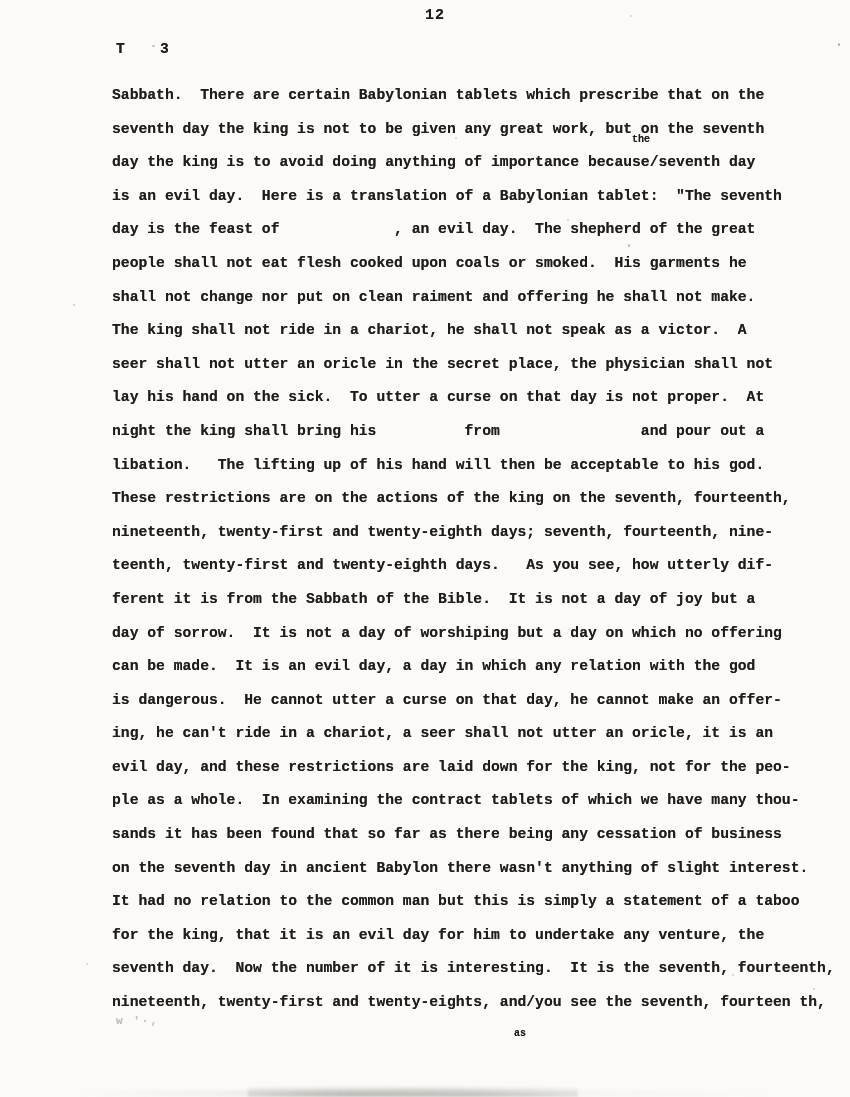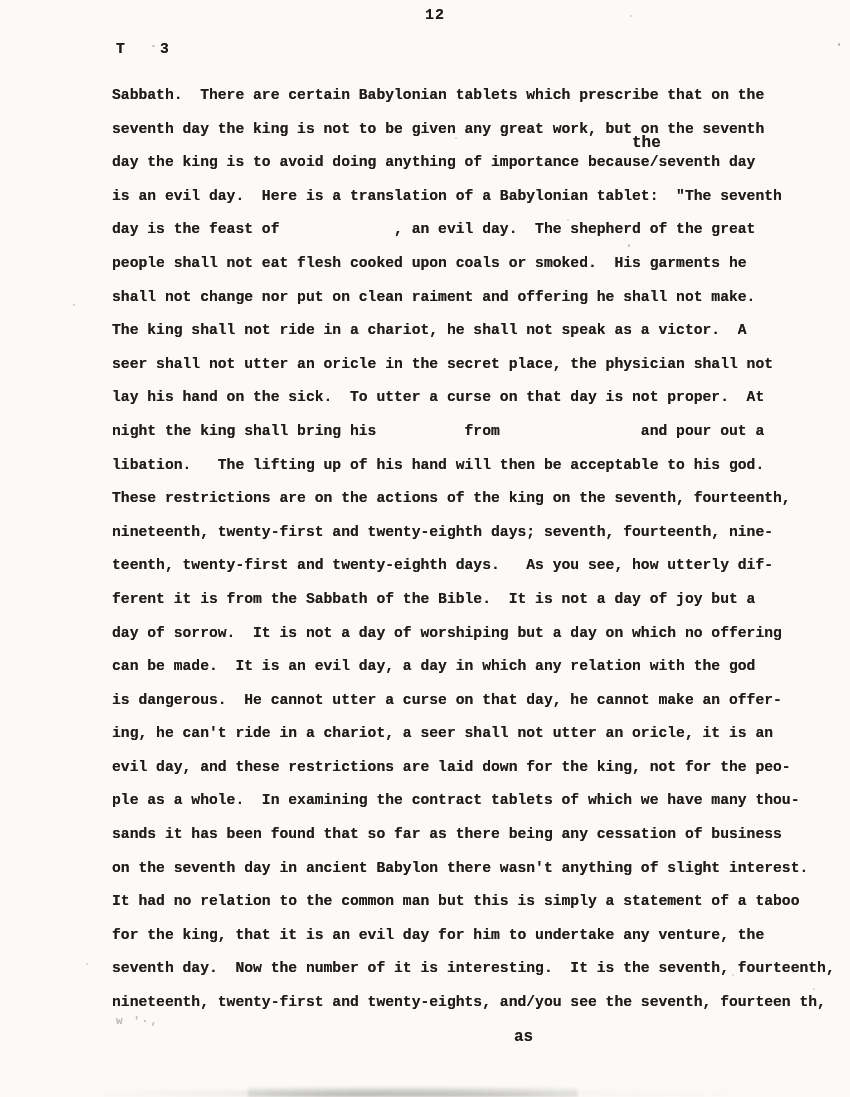--- a/index.html
+++ b/index.html
@@ -53,21 +53,21 @@
     width: 740px;
     font-size: 14.7px;
     line-height: 33.6px;
     white-space: pre;
   }
   .tline {
     white-space: pre;
   }
   .interline {
     position: absolute;
-    font-size: 16px;
+    font-size: 10px;
     white-space: pre;
   }
   .insert-the { left: 632px; top: 134px; }
   .insert-as  { left: 514px; top: 1028px; }
   
   .smudge-text {
     position: absolute;
     left: 116px;
     top: 1015px;
     font-size: 11px;

